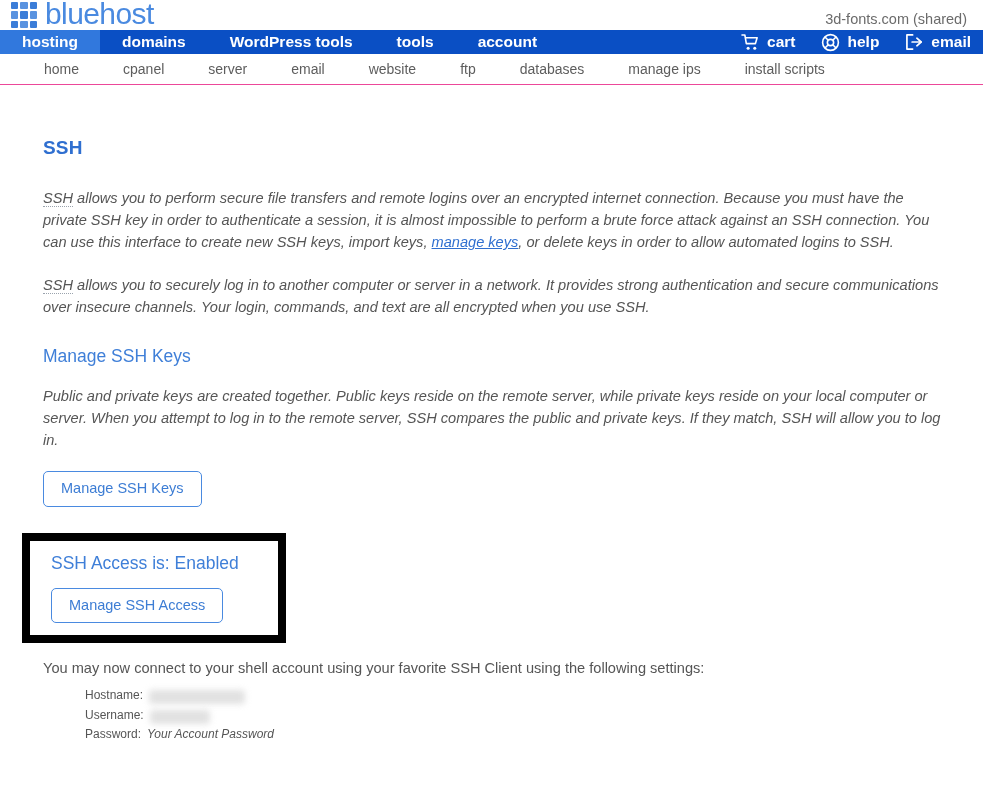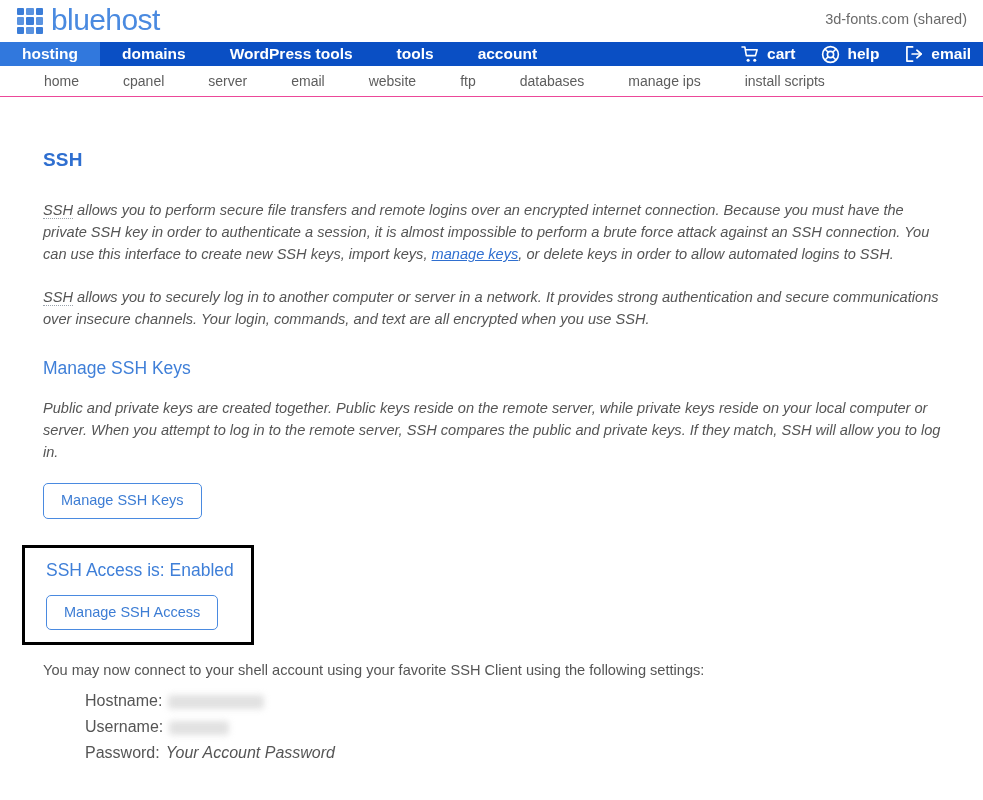--- a/index.html
+++ b/index.html
@@ -9,25 +9,25 @@
     width: 983px;
     height: 800px;
     background: #ffffff;
     font-family: "Liberation Sans", sans-serif;
     overflow: hidden;
   }
 
   
   .topbar {
     position: relative;
-    height: 42px;
+    height: 30px;
     background: #ffffff;
     display: flex;
     align-items: center;
-    padding: 0 14px 0 12px;
+    padding: 0 14px 0 6px;
   }
   .brand {
     display: flex;
     align-items: center;
     gap: 8px;
   }
   .logo-grid {
     width: 26px;
     height: 26px;
     display: grid;
@@ -163,35 +163,35 @@
     font-family: "Liberation Sans", sans-serif;
     line-height: 1;
   }
 
   
   .ssh-access-block {
     position: relative;
     margin-top: 26px;
     margin-left: -21px;
     padding: 12px 0 12px 21px;
-    width: 232px;
-    border: 3px solid #000000;
+    width: 264px;
+    border: 8px solid #000000;
   }
   .ssh-access-block h2.section-title {
     margin: 0 0 14px 0;
   }
 
   .connect-line {
     margin: 17px 0 0 0;
     font-size: 14.6px;
     color: #555555;
   }
   .cred-list {
     margin: 10px 0 0 42px;
-    font-size: 16px;
+    font-size: 12px;
     color: #555555;
     line-height: 1.62;
   }
   .cred-row { display: flex; align-items: center; }
   .cred-key { margin-right: 6px; }
   .redact {
     display: inline-block;
     height: 14px;
     background: #dcdcdc;
     border-radius: 3px;

